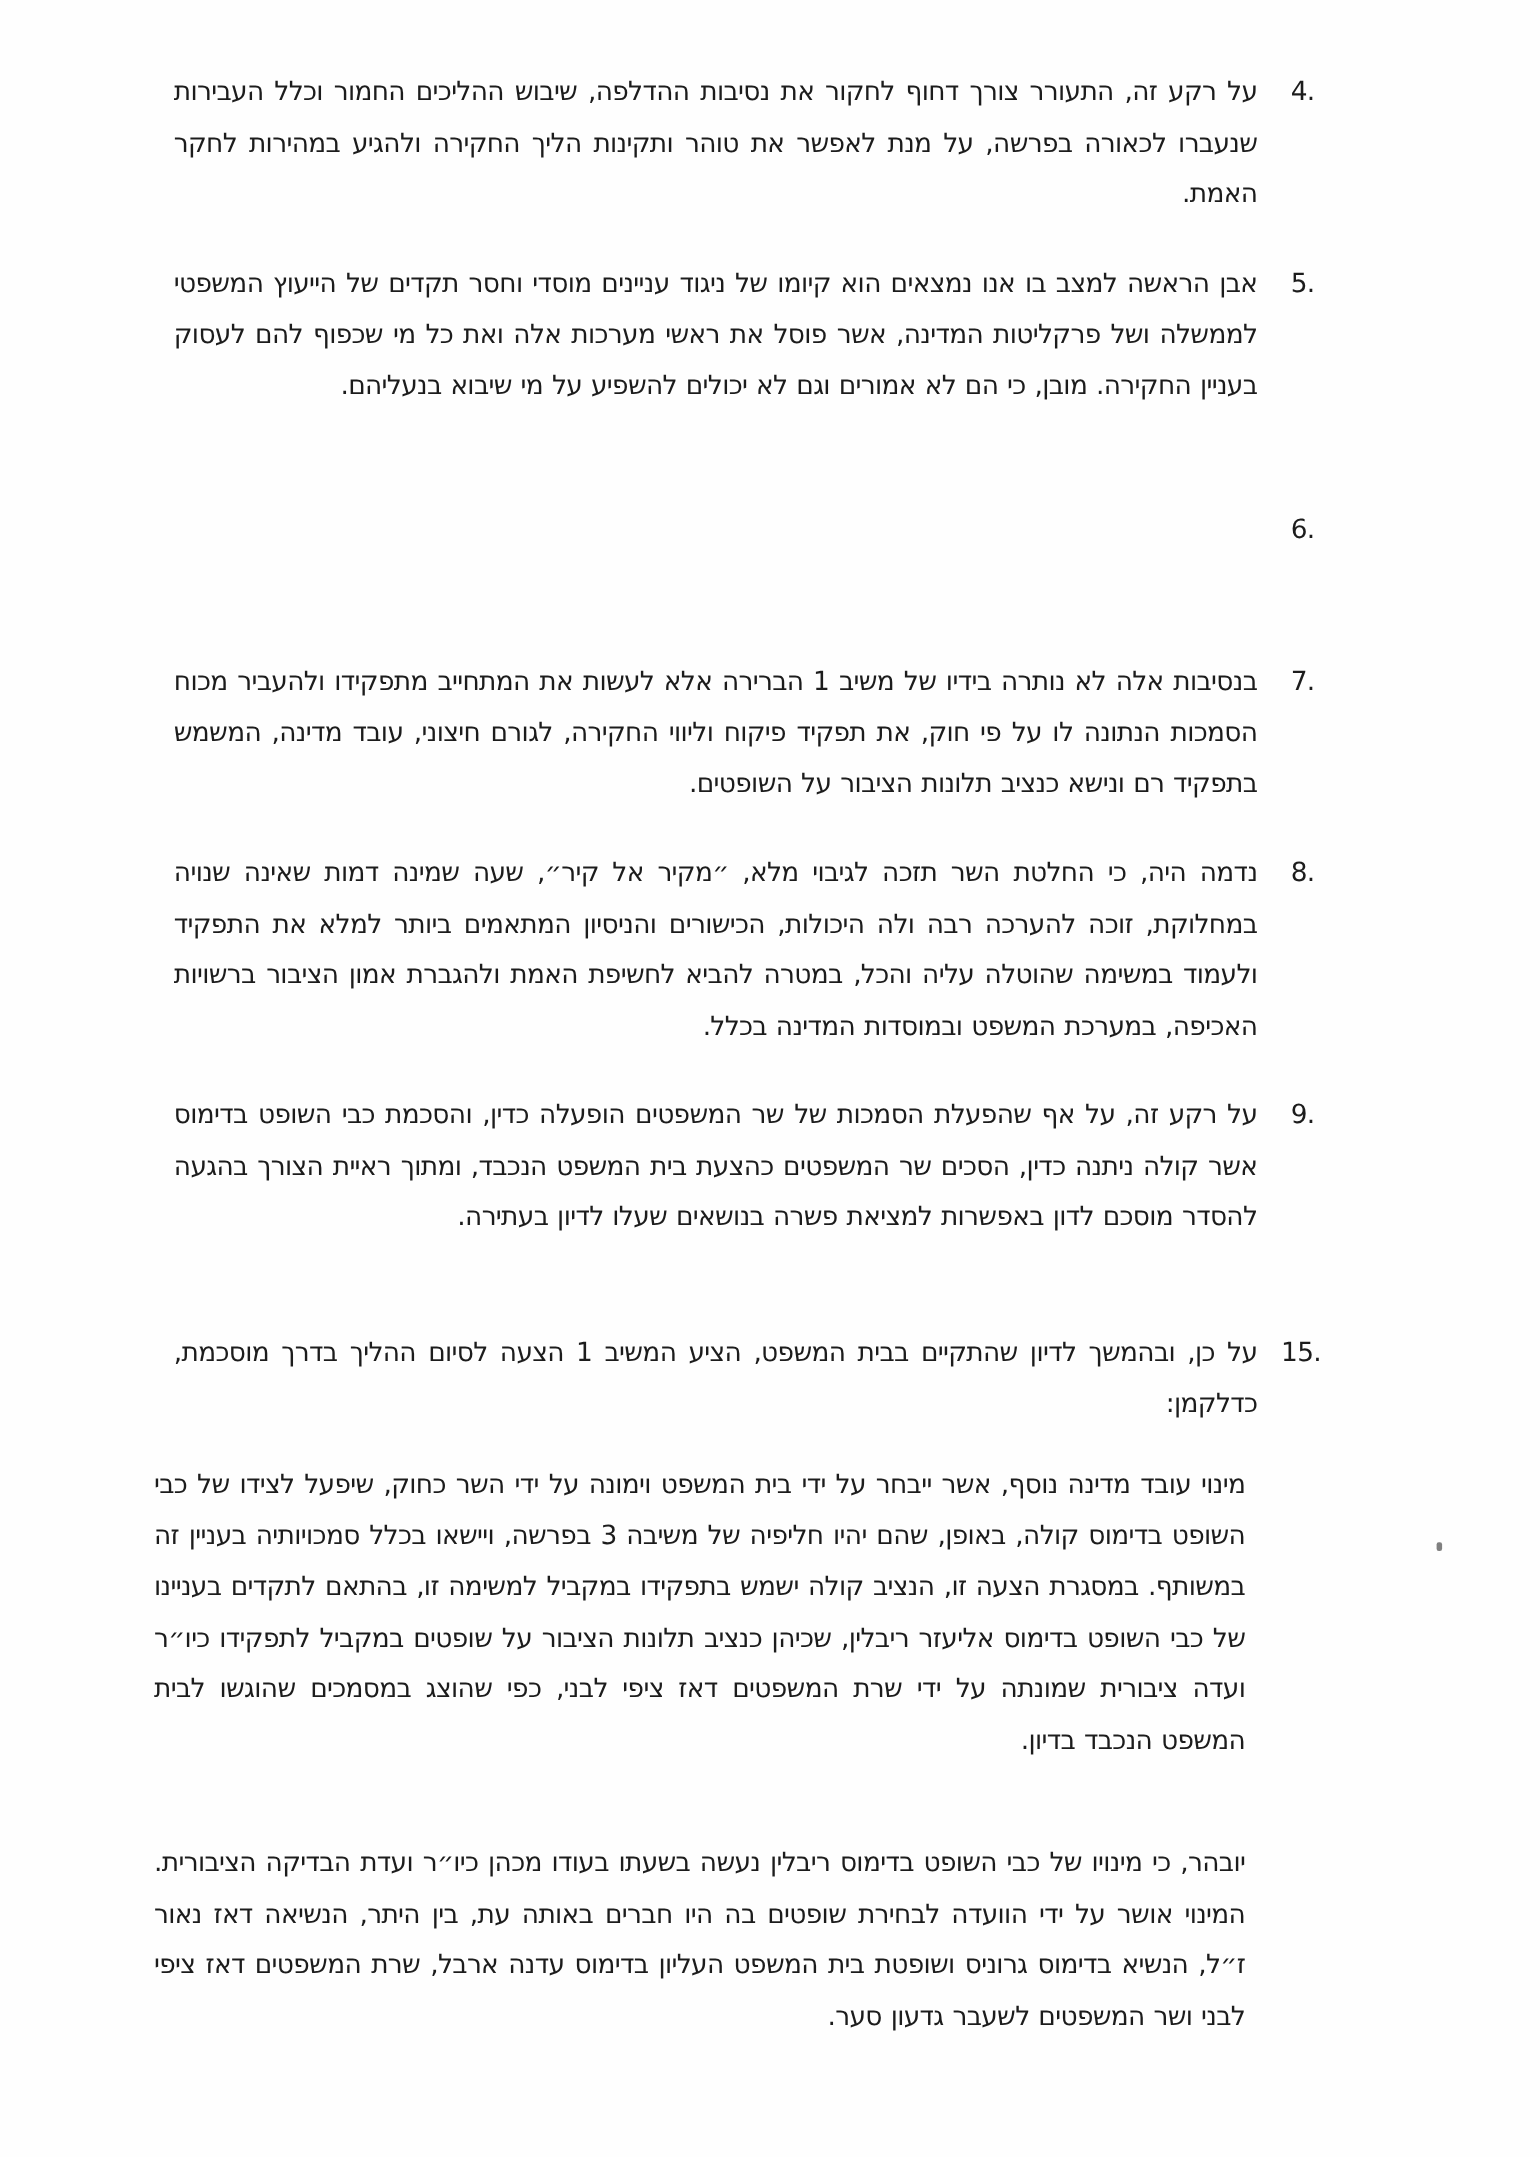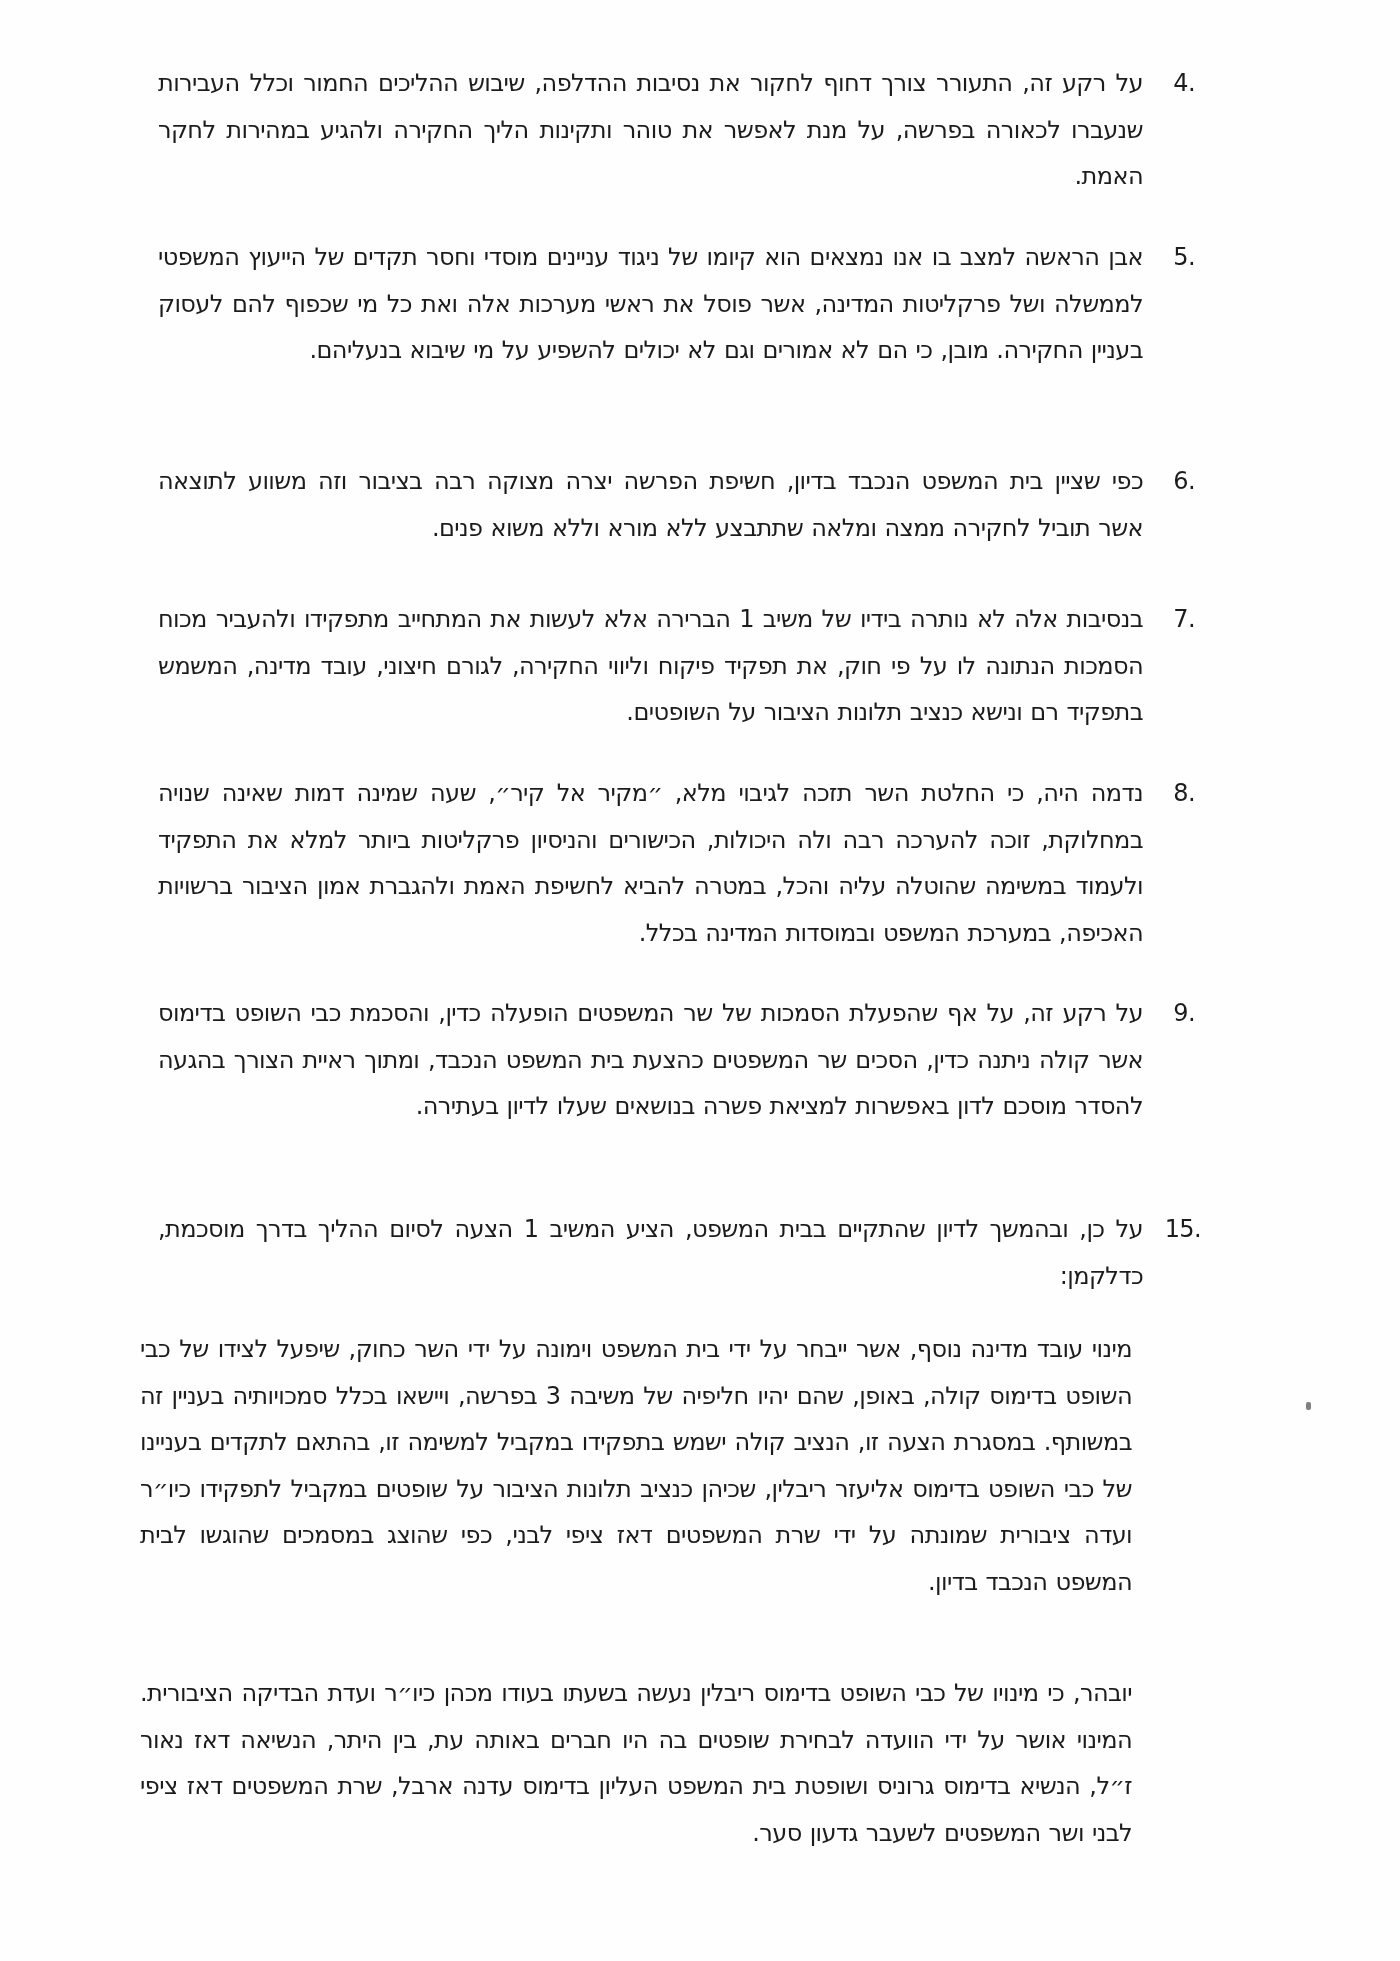--- a/index.html
+++ b/index.html
@@ -76,31 +76,30 @@
     <span>על רקע זה, התעורר צורך דחוף לחקור את נסיבות ההדלפה, שיבוש ההליכים החמור וכלל העבירות שנעברו לכאורה בפרשה, על מנת לאפשר את טוהר ותקינות הליך החקירה ולהגיע במהירות לחקר האמת.</span>
   </div>
 
   <div class="para numbered" style="top:234px;">
     <span class="num">5.</span>
     <span>אבן הראשה למצב בו אנו נמצאים הוא קיומו של ניגוד עניינים מוסדי וחסר תקדים של הייעוץ המשפטי לממשלה ושל פרקליטות המדינה, אשר פוסל את ראשי מערכות אלה ואת כל מי שכפוף להם לעסוק בעניין החקירה. מובן, כי הם לא אמורים וגם לא יכולים להשפיע על מי שיבוא בנעליהם.</span>
   </div>
 
   <div class="para numbered" style="top:458px;">
     <span class="num">6.</span>
-    <span>כפי שציין בית המשפט הנכבד בדיון, חשיפת הפרשה יצרה מצוקה רבה בציבור וזה משווע לתוצאה אשר תוביל לחקירה ממצה ומלאה שתתבצע ללא מורא וללא משוא פנים.</span>
   </div>
 
   <div class="para numbered" style="top:596px;">
     <span class="num">7.</span>
     <span>בנסיבות אלה לא נותרה בידיו של משיב 1 הברירה אלא לעשות את המתחייב מתפקידו ולהעביר מכוח הסמכות הנתונה לו על פי חוק, את תפקיד פיקוח וליווי החקירה, לגורם חיצוני, עובד מדינה, המשמש בתפקיד רם ונישא כנציב תלונות הציבור על השופטים.</span>
   </div>
 
   <div class="para numbered" style="top:770px;">
     <span class="num">8.</span>
-    <span>נדמה היה, כי החלטת השר תזכה לגיבוי מלא, ״מקיר אל קיר״, שעה שמינה דמות שאינה שנויה במחלוקת, זוכה להערכה רבה ולה היכולות, הכישורים והניסיון פרקליטות ביותר למלא את התפקיד ולעמוד במשימה שהוטלה עליה והכל, במטרה להביא לחשיפת האמת ולהגברת אמון הציבור ברשויות האכיפה, במערכת המשפט ובמוסדות המדינה בכלל.</span>
+    <span>נדמה היה, כי החלטת השר תזכה לגיבוי מלא, ״מקיר אל קיר״, שעה שמינה דמות שאינה שנויה במחלוקת, זוכה להערכה רבה ולה היכולות, הכישורים והניסיון המתאמים ביותר למלא את התפקיד ולעמוד במשימה שהוטלה עליה והכל, במטרה להביא לחשיפת האמת ולהגברת אמון הציבור ברשויות האכיפה, במערכת המשפט ובמוסדות המדינה בכלל.</span>
   </div>
 
   <div class="para numbered" style="top:990px;">
     <span class="num">9.</span>
     <span>על רקע זה, על אף שהפעלת הסמכות של שר המשפטים הופעלה כדין, והסכמת כבי השופט בדימוס אשר קולה ניתנה כדין, הסכים שר המשפטים כהצעת בית המשפט הנכבד, ומתוך ראיית הצורך בהגעה להסדר מוסכם לדון באפשרות למציאת פשרה בנושאים שעלו לדיון בעתירה.</span>
   </div>
 
   <div class="para numbered" style="top:1206px;">
     <span class="num two">15.</span>
     <span>על כן, ובהמשך לדיון שהתקיים בבית המשפט, הציע המשיב 1 הצעה לסיום ההליך בדרך מוסכמת, כדלקמן:</span>

